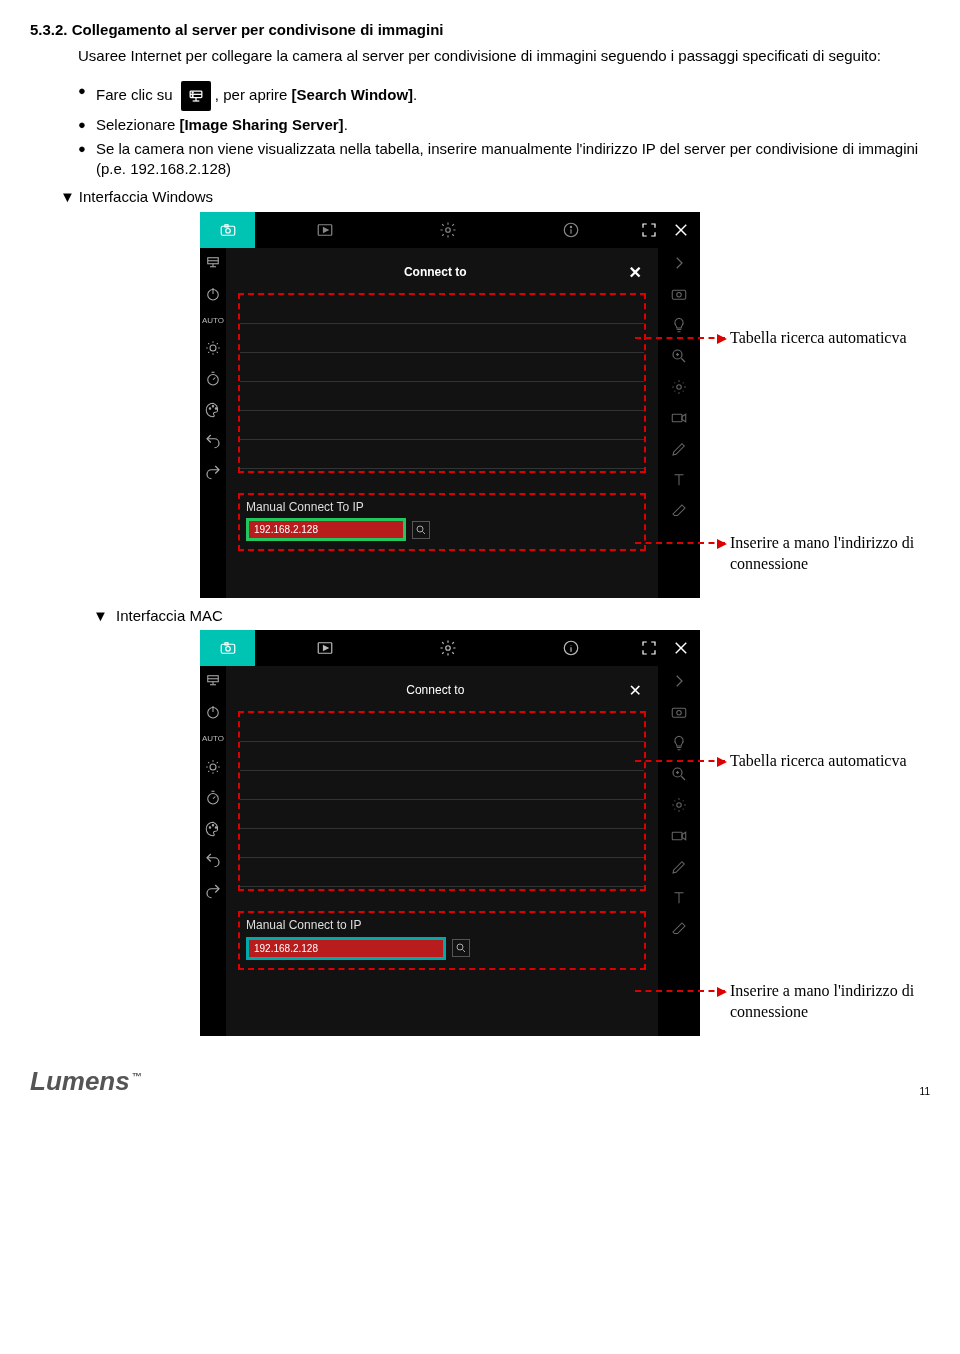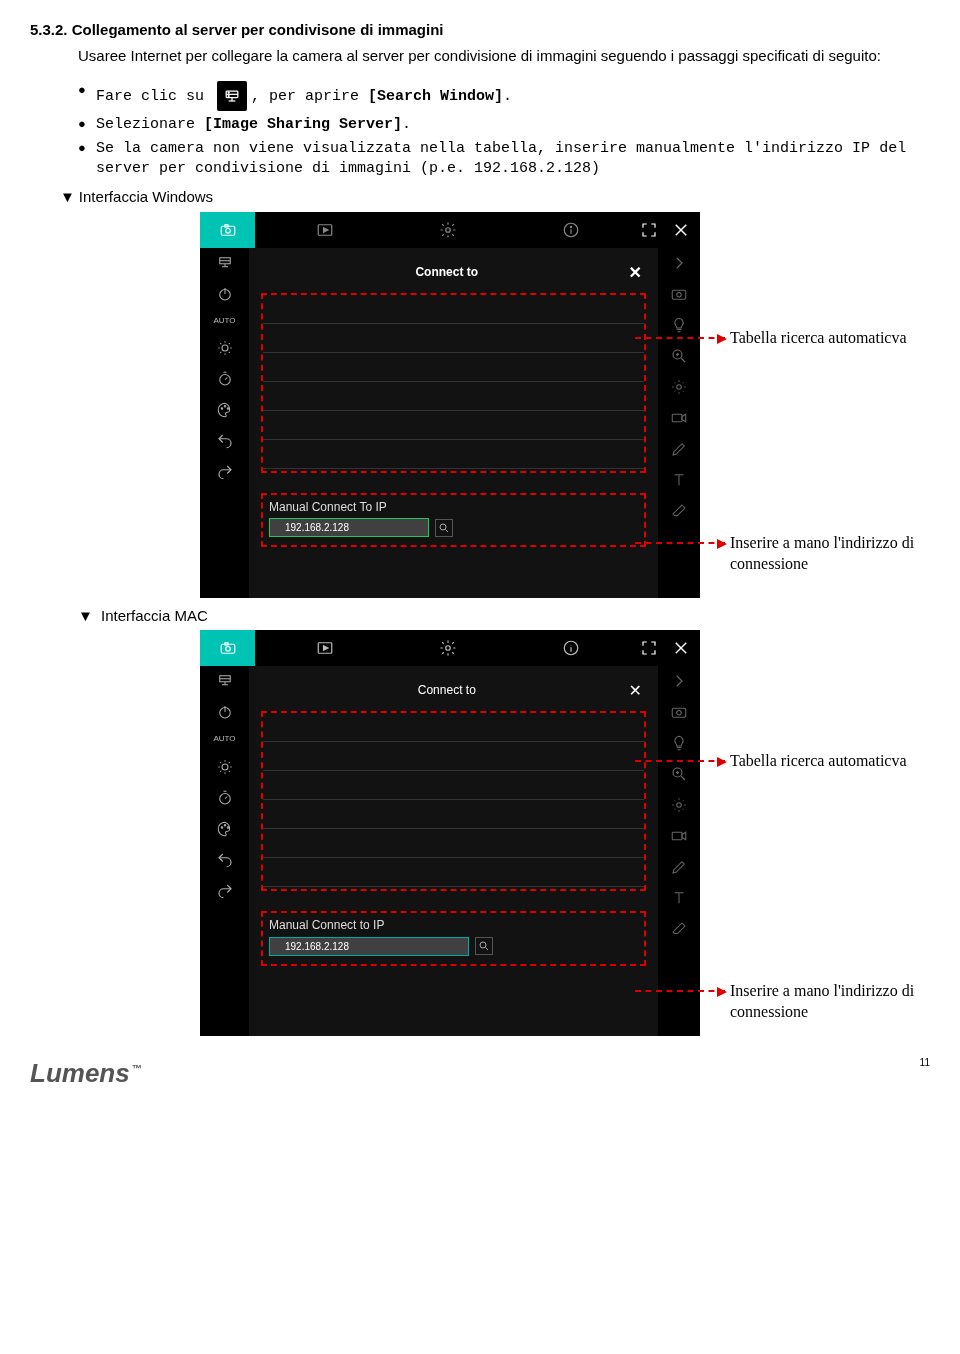--- a/index.html
+++ b/index.html
@@ -1,53 +1,53 @@
 <!DOCTYPE html>
 <html><head>
 <meta charset="utf-8">
 <style>
   * { box-sizing: border-box; margin: 0; padding: 0; }
   body { font-family: Arial, Helvetica, sans-serif; font-size: 15px; color: #000; max-width: 960px; margin: 0 auto; padding: 20px 30px 10px 30px; line-height: 1.35; }
   .heading { font-weight: bold; margin-bottom: 6px; }
   .intro { margin: 0 0 14px 48px; }
   .bullets { margin-left: 48px; margin-bottom: 6px; }
-  .bullets li { list-style: none; margin-bottom: 4px; position: relative; padding-left: 18px; font-family: Liberation Mono, monospace; }
+  .bullets li { list-style: none; margin-bottom: 4px; position: relative; padding-left: 18px; }
   .bullets li::before { content: "●"; position: absolute; left: 0; top: 1px; font-size: 13px; }
   .inline-icon { display: inline-block; width: 30px; height: 30px; background: #000; vertical-align: middle; border-radius: 2px; position: relative; margin: 0 4px; }
   .inline-icon svg { position: absolute; top: 50%; left: 50%; transform: translate(-50%,-50%); }
   .tri-label { margin-left: 30px; margin-top: 8px; margin-bottom: 4px; }
   .tri-label .tri { display: inline-block; margin-right: 4px; }
 
   .ui-wrap { position: relative; margin-left: 170px; margin-bottom: 2px; }
   .app { width: 500px; background: #000; color: #fff; display: flex; flex-direction: column; }
   .topbar { display: flex; align-items: center; height: 36px; }
   .topbar .cam-tab { background: #00c4b3; width: 55px; height: 36px; display: flex; align-items: center; justify-content: center; }
   .topbar .tabs { flex: 1; display: flex; align-items: center; justify-content: space-around; padding: 0 8px; }
   .topbar .right { display: flex; align-items: center; gap: 14px; padding-right: 10px; }
   .ticon { width: 18px; height: 18px; }
   .body { display: flex; height: 350px; }
-  .sidebar { width: 49px; display: flex; flex-direction: column; align-items: center; padding-top: 6px; gap: 13px; }
+  .sidebar { width: 26px; display: flex; flex-direction: column; align-items: center; padding-top: 6px; gap: 13px; }
   .rsidebar { width: 42px; display: flex; flex-direction: column; align-items: center; padding-top: 6px; gap: 13px; }
   .sidebar .auto { font-size: 8px; color: #bbb; }
   .main { flex: 1; background: #121212; position: relative; padding: 8px 12px; }
   .dlg-title { display: flex; justify-content: space-between; align-items: center; padding: 6px 4px 10px 4px; font-size: 12px; font-weight: bold; }
   .dlg-title .x { font-size: 16px; cursor: pointer; }
   .table-zone { border: 2px dashed #d00; height: 180px; position: relative; }
   .table-zone .row { border-bottom: 1px solid #333; height: 29px; }
   .manual-zone { border: 2px dashed #d00; margin-top: 20px; padding: 4px 6px 8px 6px; }
   .manual-label { font-size: 12px; color: #ddd; margin-bottom: 3px; }
   .manual-row { display: flex; align-items: center; gap: 6px; }
-  .manual-row input { background: #404040; border: 1px solid #22c55e; color: #fff; font-size: 10px; padding: 3px 15px; width: 160px; }
+  .manual-row input { background: #b91c1c; border: 3px solid #22c55e; color: #fff; font-size: 10px; padding: 3px 5px; width: 160px; }
   .manual-row .srch { width: 18px; height: 18px; border: 1px solid #555; display: flex; align-items: center; justify-content: center; }
 
   .callout { position: absolute; font-family: "Times New Roman", serif; font-size: 16px; color: #000; }
   .callout .arrow { position: absolute; border-top: 2px dashed #d00; }
   .callout .arrow::after { content: ""; position: absolute; right: -2px; top: -5px; border-left: 10px solid #d00; border-top: 5px solid transparent; border-bottom: 5px solid transparent; }
 
-  .footer { display: flex; justify-content: space-between; margin-top: 20px; }
+  .footer { display: flex; justify-content: space-between; align-items: flex-end; margin-top: 28px; }
   .logo { font-family: Arial, sans-serif; font-size: 26px; font-weight: bold; font-style: italic; color: #555; }
   .logo sup { font-size: 10px; font-style: normal; margin-left: 2px; }
   .pagenum { font-size: 10px; }
 
   .nowrap { white-space: nowrap; }
 </style>
 </head>
 <body>
 
 <div class="heading">
@@ -218,21 +218,21 @@
   <div class="callout" style="left:530px; top:115px;">
     <div class="arrow" style="left:-95px; top:10px; width:90px;"></div>
     <span>Tabella ricerca automaticva</span>
   </div>
   <div class="callout" style="left:530px; top:320px; width:200px;">
     <div class="arrow" style="left:-95px; top:10px; width:90px;"></div>
     <span>Inserire a mano l'indirizzo di connessione</span>
   </div>
 </div>
 
-<div class="tri-label" style="margin-left:48px"><span class="tri">▼</span> <span>Interfaccia MAC</span></div>
+<div class="tri-label" style="margin-left:63px"><span class="tri">▼</span> <span>Interfaccia MAC</span></div>
 
 <div class="ui-wrap">
   <div class="app">
     <div class="topbar">
       <div class="cam-tab">
         <svg class="ticon" viewBox="0 0 24 24" fill="none" stroke="#fff" stroke-width="1.6">
             <rect x="3" y="7" width="18" height="12" rx="2"></rect>
             <circle cx="12" cy="13" r="3"></circle>
             <rect x="8" y="5" width="4" height="3"></rect>
           </svg>

